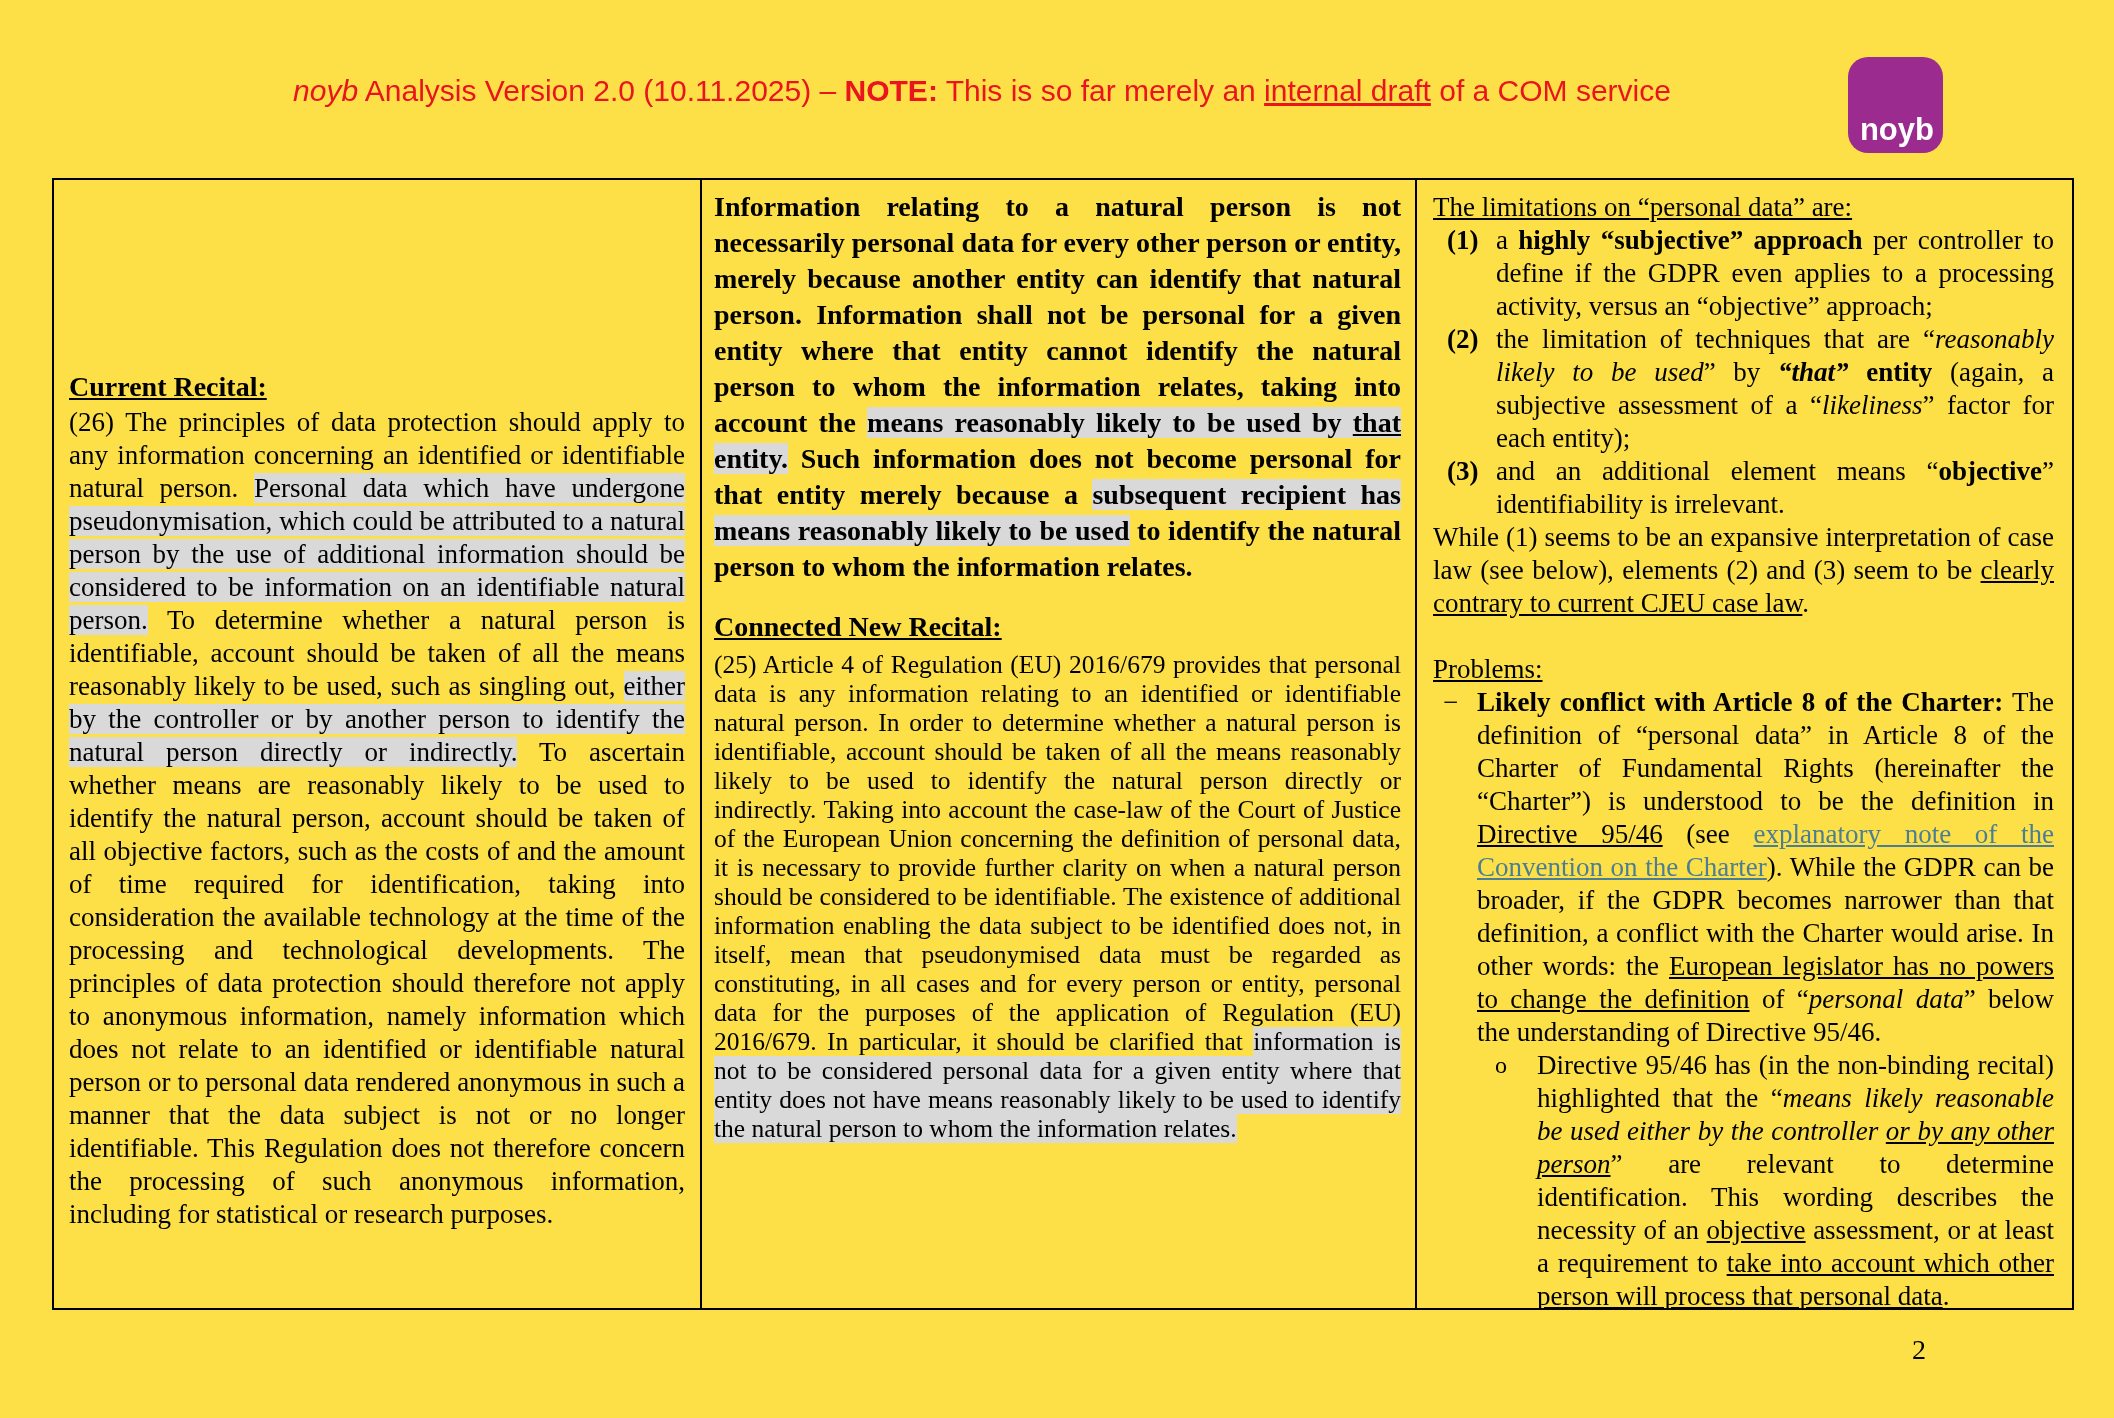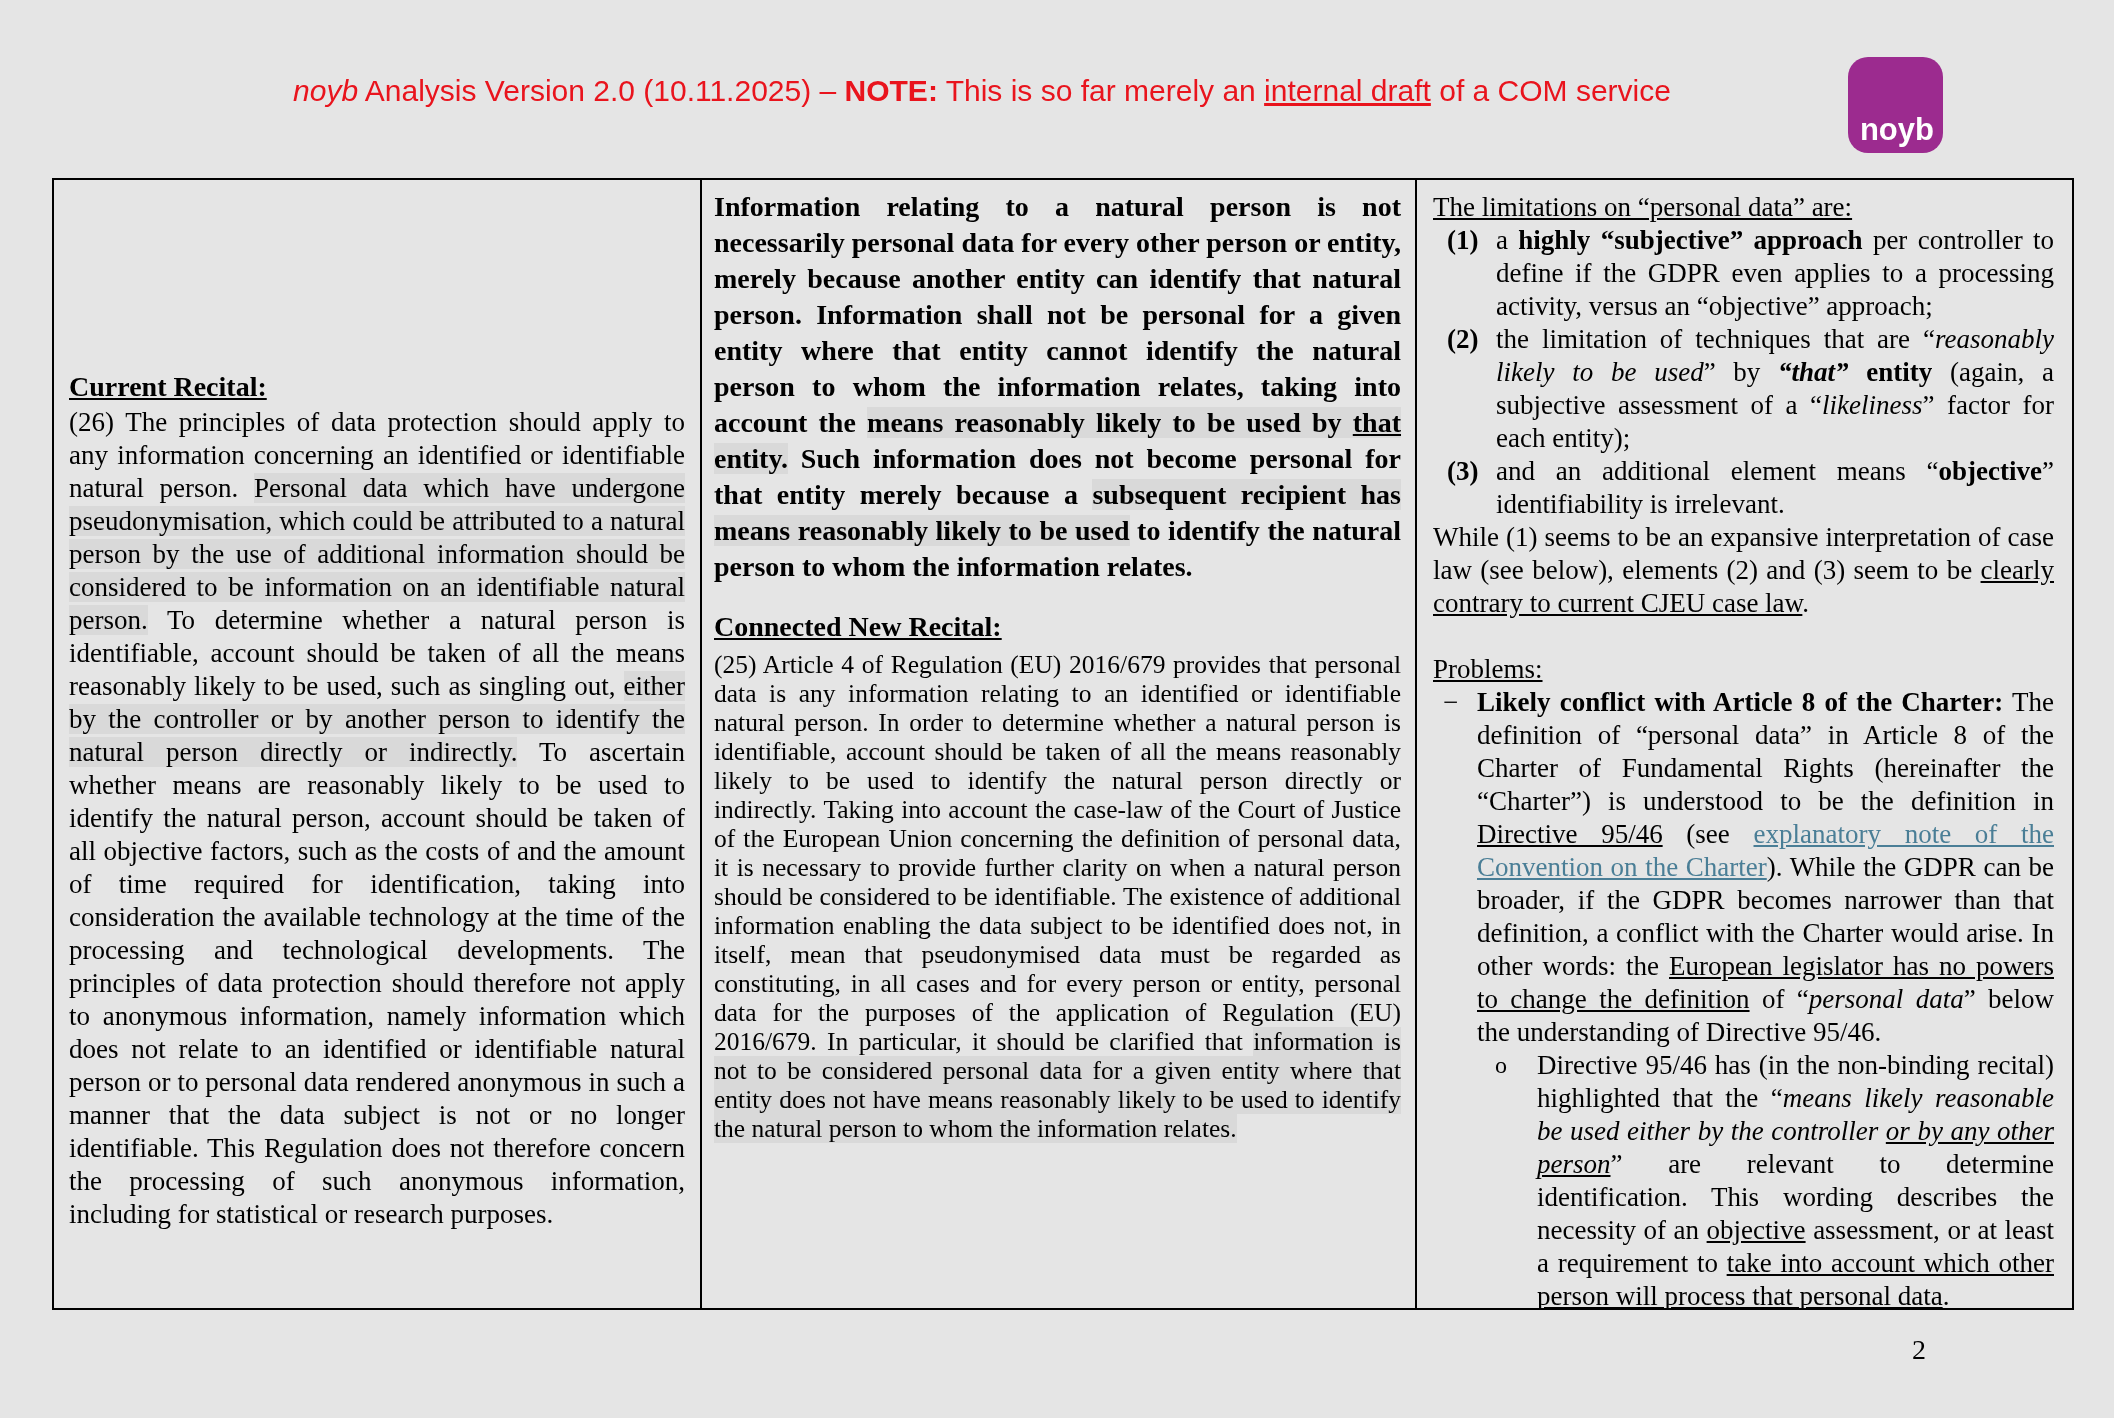--- a/index.html
+++ b/index.html
@@ -6,21 +6,21 @@
     --red:#e9141d;
     --purple:#9c2b8f;
     --hl:#d9d9d9;
     --link:#4a7e96;
   }
   *{margin:0;padding:0;box-sizing:border-box;}
   html,body{background:#fff;}
   .page{
     position:relative;
     width:2114px;height:1418px;
-    background:#e5e5e5;
+    background:#fde047;
     overflow:hidden;
     font-family:"Liberation Serif", serif;
     color:#000;
   }
   
   .header{
     position:absolute;left:0;right:150px;top:74px;
     text-align:center;
     font-family:"Liberation Sans", sans-serif;
     font-size:30px;line-height:34px;

